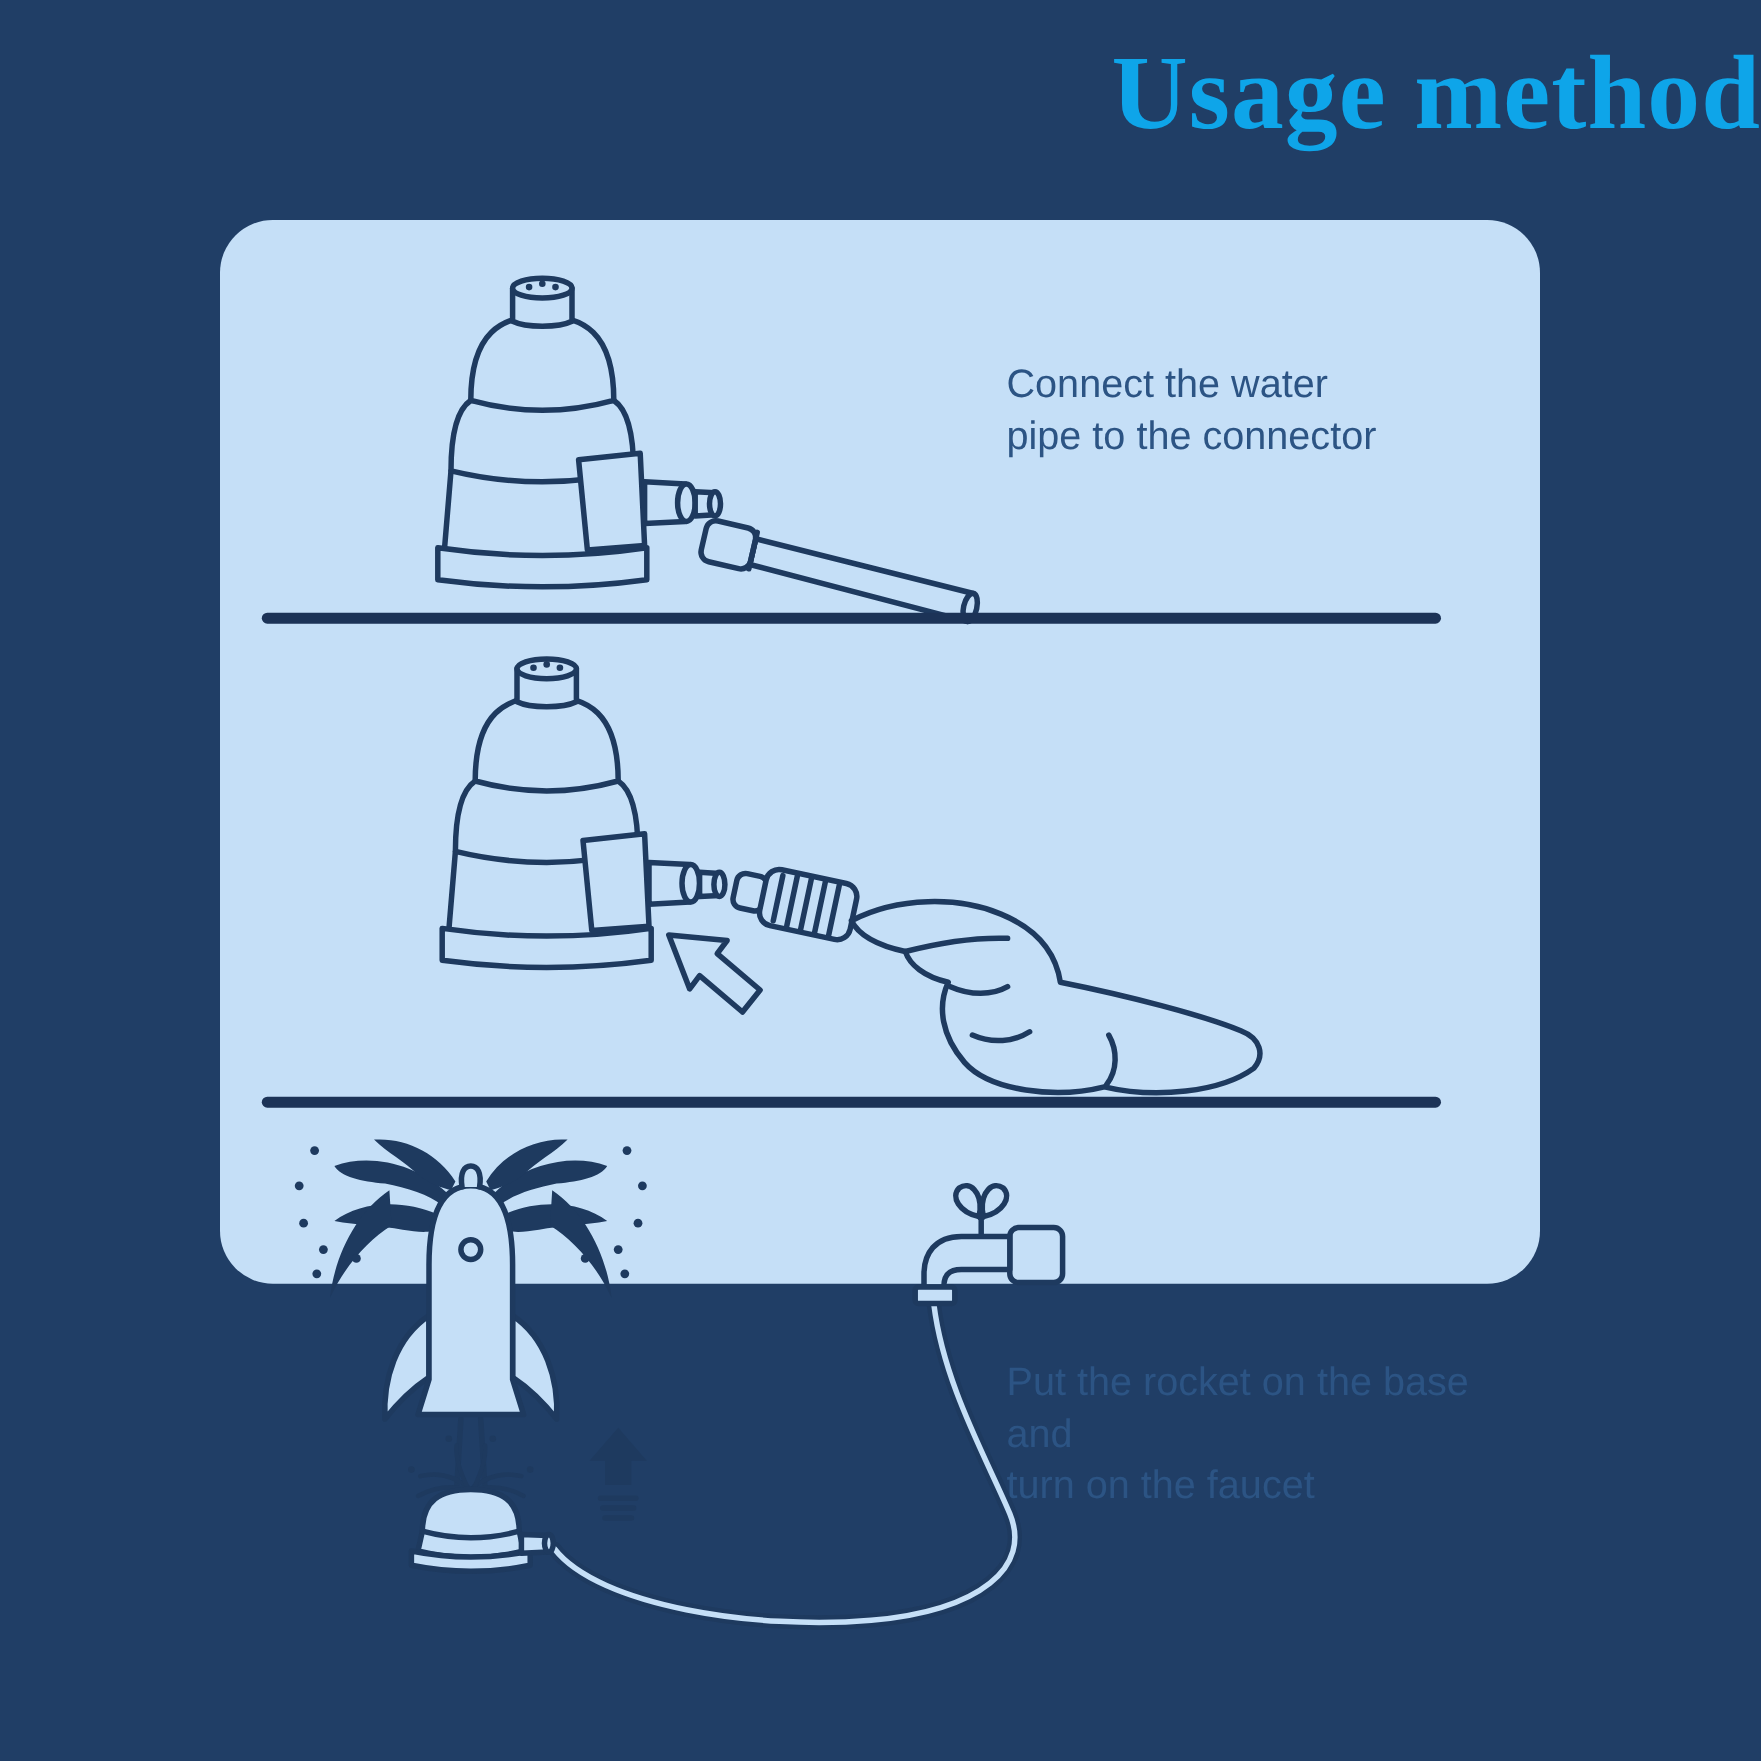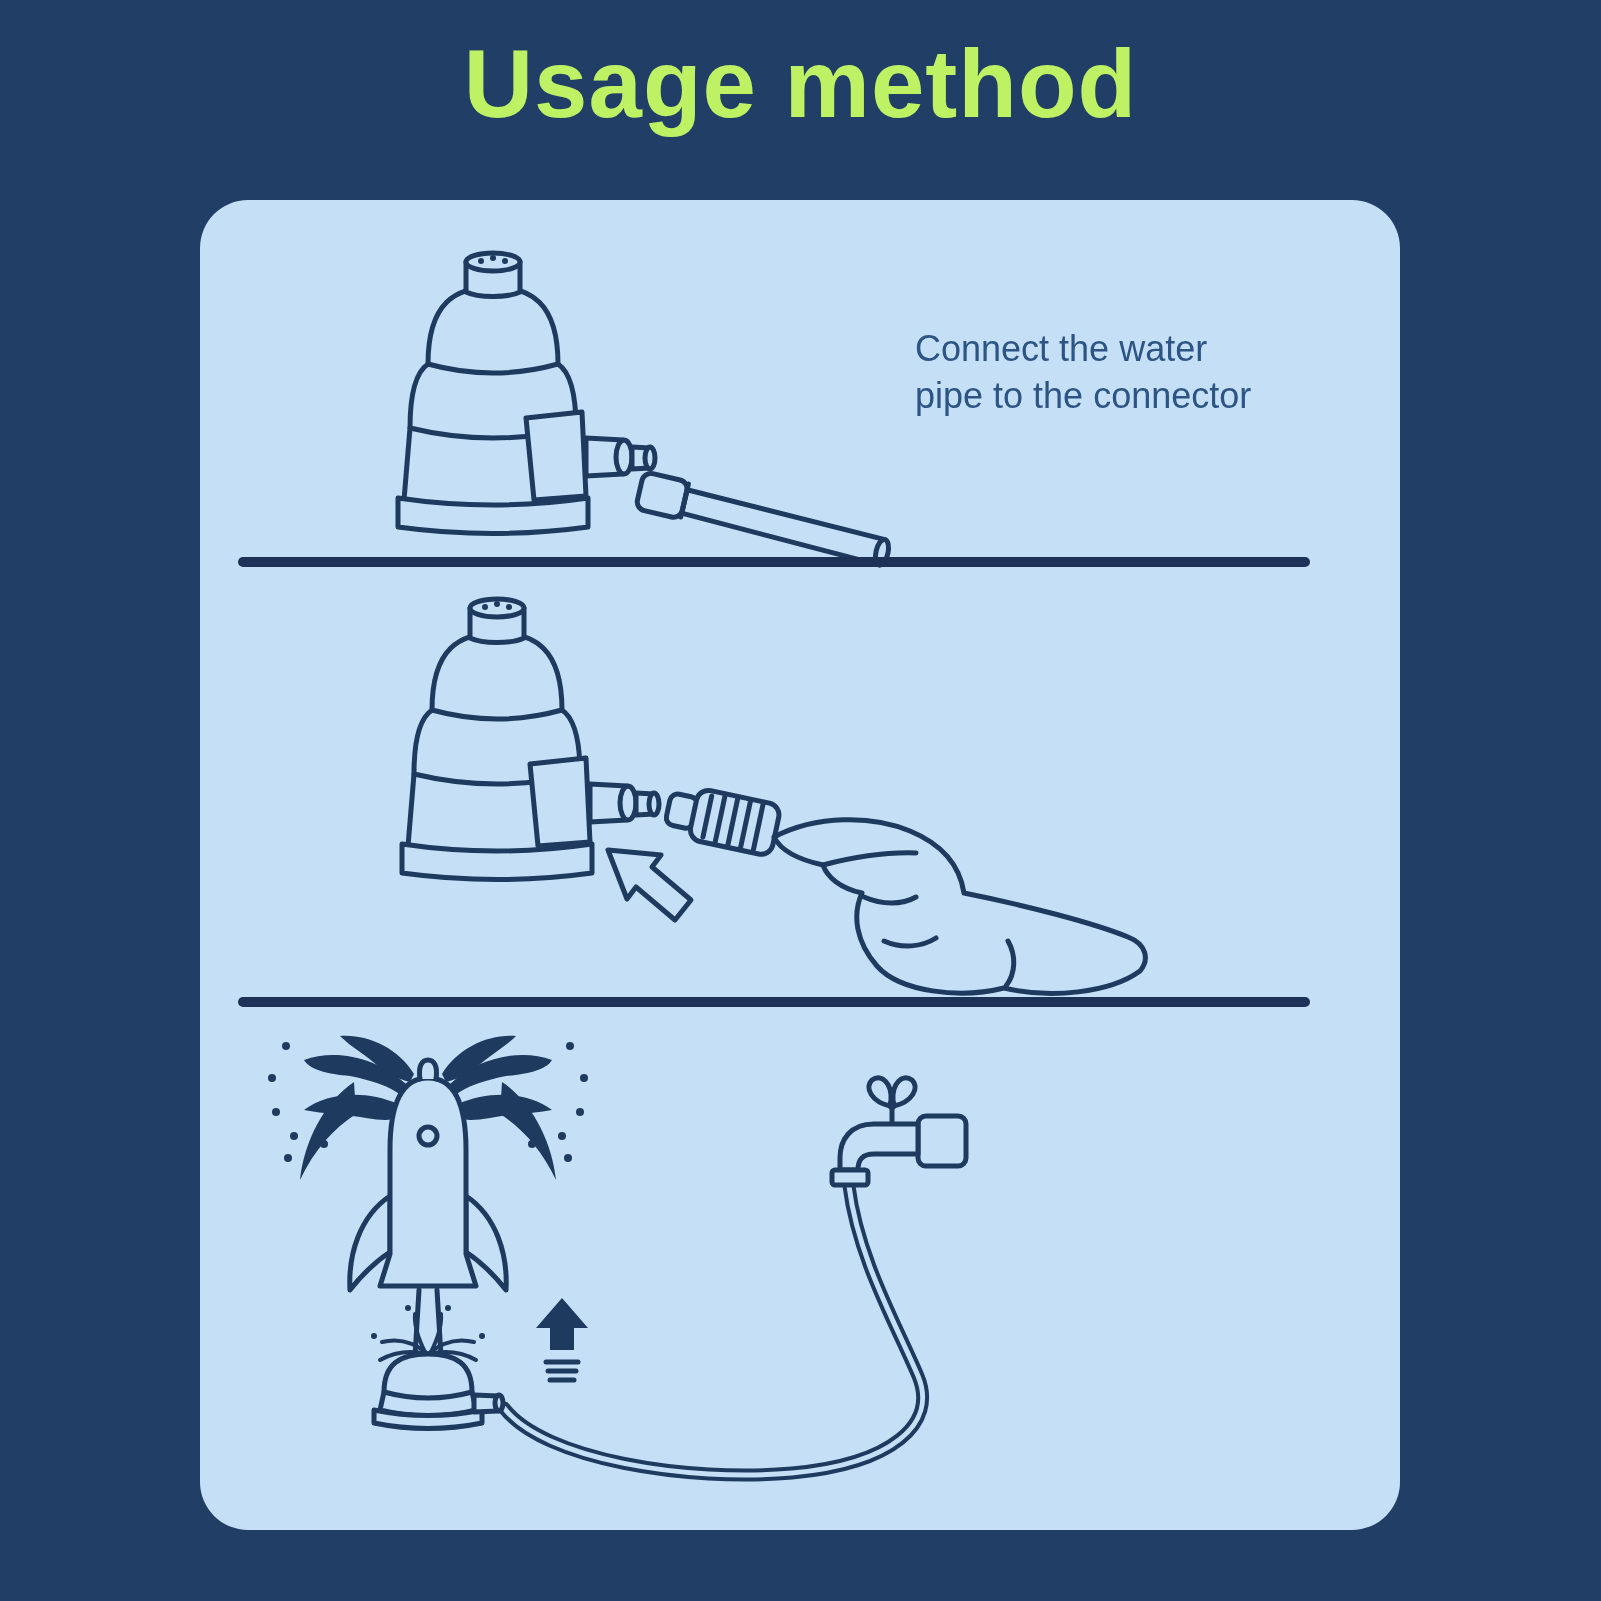--- a/index.html
+++ b/index.html
@@ -5,26 +5,27 @@
   html,body{margin:0;padding:0}
   body{
     width:1601px;height:1601px;
     background:#203E66;
     position:relative;
     overflow:hidden;
     font-family:"Liberation Sans", sans-serif;
   }
   .title{
     position:absolute;top:26px;left:0;width:100%;
-    margin:0;text-align:center;
-    color:#bef264;font-size:96px;font-weight:700;line-height:1.2;
+    margin:0;text-align:right;
+    color:#0ea5e9;font-size:96px;font-weight:700;line-height:1.2;
     letter-spacing:1px;
+    font-family:Liberation Serif, serif;
   }
   .panel{
-    position:absolute;left:200px;top:200px;width:1200px;height:1330px;
+    position:absolute;left:200px;top:200px;width:1200px;height:967px;
     background:#C5DFF7;border-radius:48px;
   }
   .caption{
     position:absolute;margin:0;
     font-size:36px;line-height:47px;font-weight:400;
     color:#2C5484;white-space:pre-line;
   }
   .cap1{left:715px;top:125px}
   .cap2{left:715px;top:438px}
   .cap3{left:715px;top:1032px}
@@ -195,15 +196,17 @@
           <circle cx="664" cy="88" r="4" fill="#1E3A5F" stroke="none"></circle>
           <line x1="664" y1="92" x2="664" y2="106"></line>
           <rect fill="#C5DFF7" x="690" y="98" width="48" height="50" rx="8"></rect>
           <path fill="#C5DFF7" d="M690 106 L646 106 C622 106 612 122 612 140 L612 152 L630 152 C630 142 634 136 646 136 L690 136 Z"></path>
           <rect fill="#C5DFF7" x="604" y="152" width="36" height="15" rx="3"></rect>
         </g>
 
       </g>
     </svg>
 
+    <p class="caption cap3">Put the rocket on the base and
+turn on the faucet</p>
 
   </div>
 </div>
 
 </body></html>

